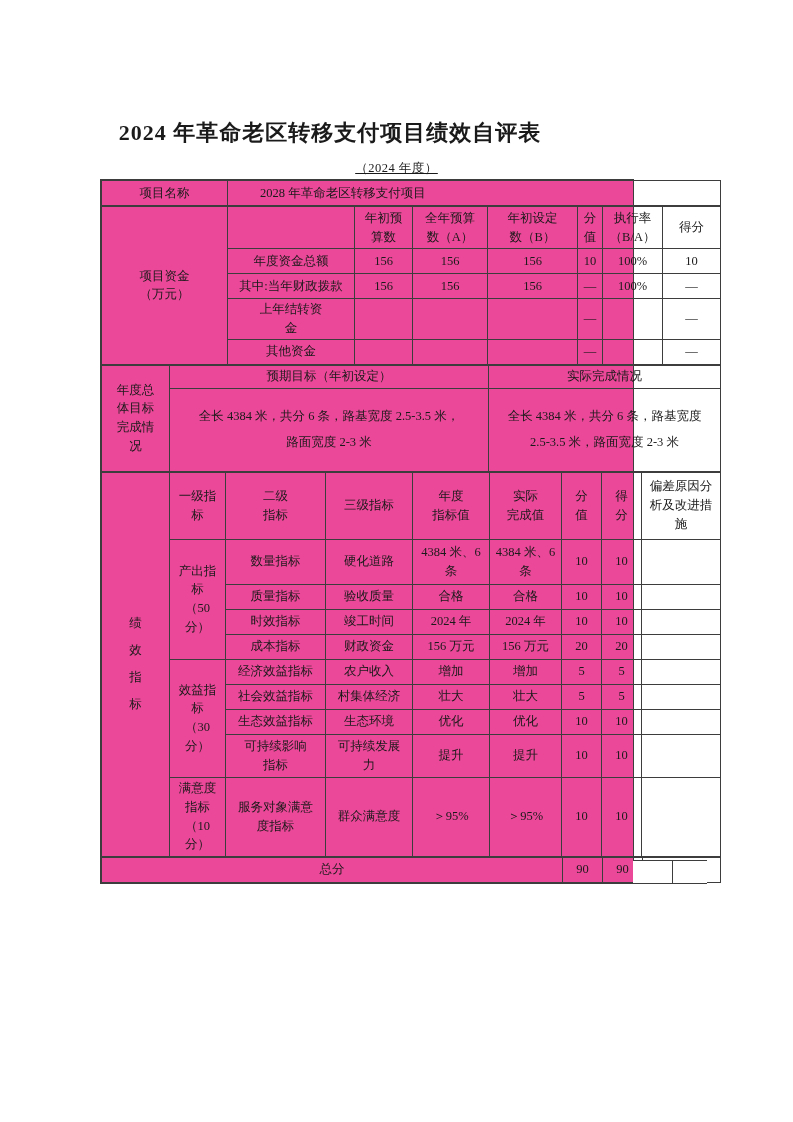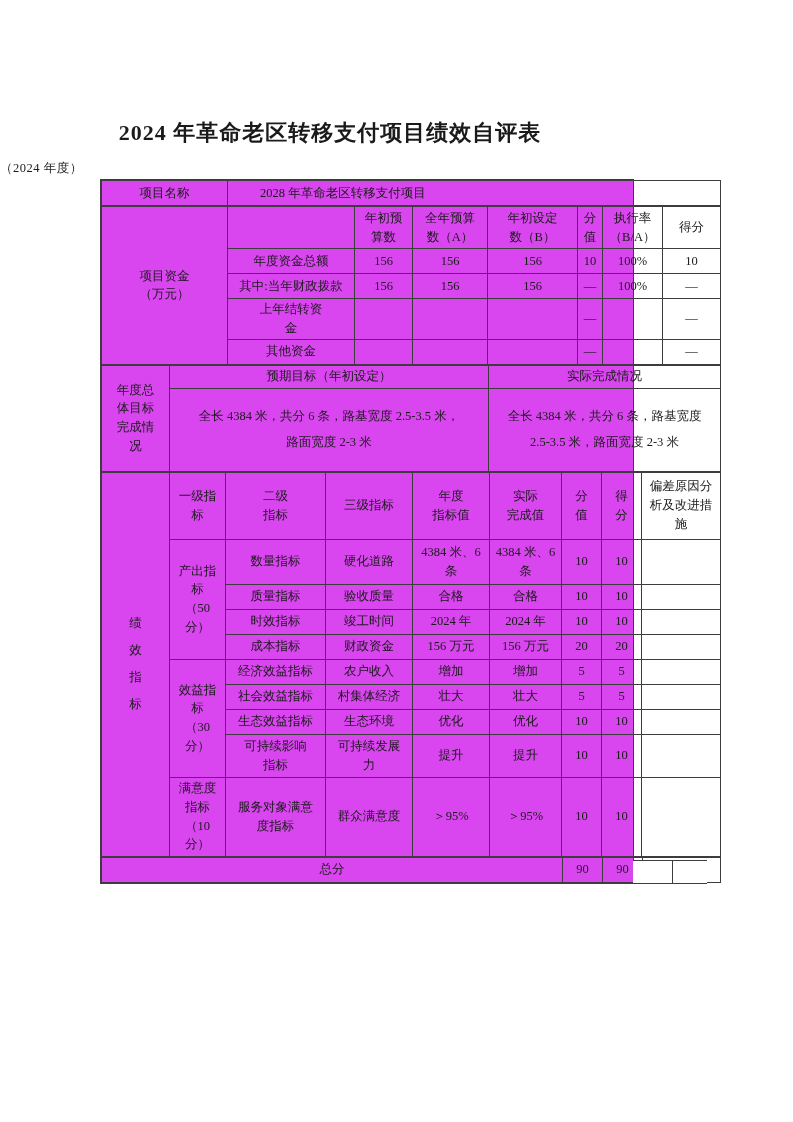--- a/index.html
+++ b/index.html
@@ -7,25 +7,25 @@
     width:793px; height:1122px; position:relative;
     font-family:"Liberation Serif","DejaVu Serif",serif;
     color:#1a1a1a;
   }
   .title {
     position:absolute; top:118px; left:0; width:660px;
     text-align:center; font-size:22px; font-weight:bold; letter-spacing:1px;
   }
   .subtitle {
     position:absolute; top:160px; left:0; width:793px;
-    font-size:12.5px; letter-spacing:0.5px;
+    text-align:center; font-size:12.5px; letter-spacing:0.5px;text-decoration:underline;
   }
   .tbl-wrap {
     position:absolute; left:100px; top:179px; width:534px;
-    box-sizing:border-box; border:1px solid #3d3d3d; background:#d946ef;
+    box-sizing:border-box; border:1px solid #3d3d3d; background:#ec4899;
   }
   table { border-collapse:collapse; table-layout:fixed; width:619px; }
   td {
     border:1px solid #3d3d3d; padding:1px 3px;
     text-align:center; vertical-align:middle;
     font-size:12.5px; line-height:1.5; white-space:pre-line; overflow:hidden;
   }
   .lpad { text-align:left; padding-left:32px; }
   .vlabel { line-height:2.15; }
   .goaltxt { line-height:2.05; }

